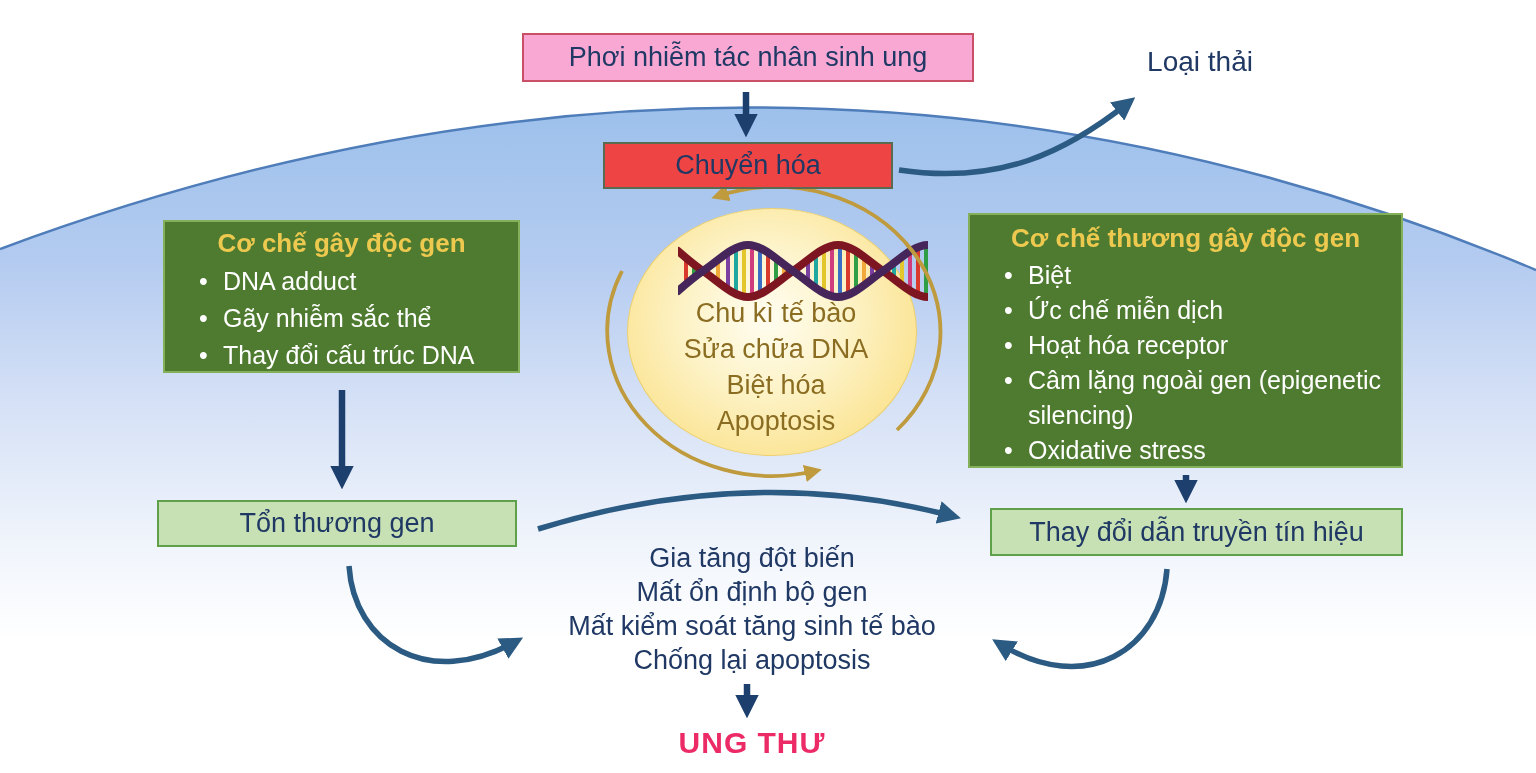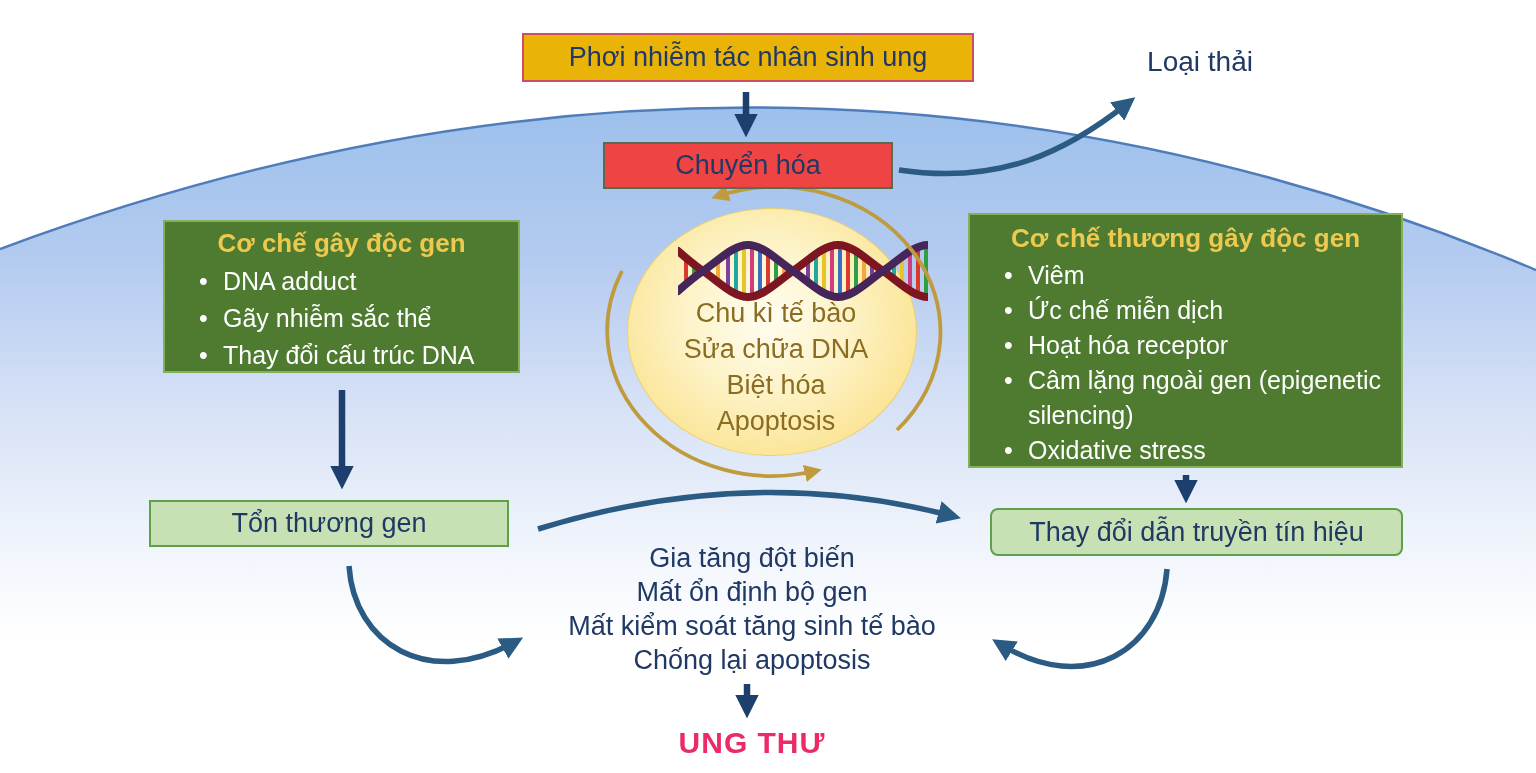--- a/index.html
+++ b/index.html
@@ -6,26 +6,26 @@
   .stage{
     position:relative;width:1536px;height:773px;overflow:hidden;background:#ffffff;
     font-family:"Liberation Sans","DejaVu Sans",sans-serif;color:#1f3864;
   }
   .stage svg{display:block;}
   .layer{position:absolute;left:0;top:0;width:1536px;height:773px;pointer-events:none;}
 
   
   .abs{position:absolute;box-sizing:border-box;}
   .cbox{display:flex;align-items:center;justify-content:center;text-align:center;}
-  .box-exposure{left:522px;top:33px;width:452px;height:49px;background:#eab308;border:2px solid#c84f66;font-size:27px;}
+  .box-exposure{left:522px;top:33px;width:452px;height:49px;background:#f9a8d4;border:2px solid#c84f66;font-size:27px;}
   .box-metabolism{left:603px;top:142px;width:290px;height:47px;background:#ef4444;border:2px solid #5a6b52;font-size:27px;}
   .elim-label{left:1110px;top:46px;width:180px;text-align:center;font-size:28px;}
   .box-light{background:#c7e1b5;border:2px solid #5fa04a;font-size:27px;}
-  .box-genedamage{left:149px;top:500px;width:360px;height:47px;}
-  .box-signal{left:990px;top:508px;width:413px;height:48px;border-radius:8px;}
+  .box-genedamage{left:157px;top:500px;width:360px;height:47px;}
+  .box-signal{left:990px;top:508px;width:413px;height:48px;}
 
   .mech-box{background:#4e7b30;border:2px solid #85b05a;color:#ffffff;}
   .box-genotoxic{left:163px;top:220px;width:357px;height:153px;padding-top:6px;}
   .box-nongenotoxic{left:968px;top:213px;width:435px;height:255px;padding-top:8px;}
   .mech-title{font-size:26px;font-weight:bold;color:#eec94f;text-align:center;}
   .mech-list{list-style:none;margin:4px 0 0 0;padding:0 0 0 26px;}
   .mech-item{position:relative;padding-left:32px;font-size:25px;}
   .mech-item::before{content:"\2022";position:absolute;left:8px;}
   .box-genotoxic .mech-item{line-height:37px;}
   .box-nongenotoxic .mech-item{line-height:35px;}
@@ -138,21 +138,21 @@
     <ul class="mech-list">
         <li class="mech-item">DNA adduct</li>
         <li class="mech-item">Gãy nhiễm sắc thể</li>
         <li class="mech-item">Thay đổi cấu trúc DNA</li>
       </ul>
   </div>
 
   <div class="abs mech-box box-nongenotoxic">
     <div class="mech-title">Cơ chế thương gây độc gen</div>
     <ul class="mech-list">
-        <li class="mech-item">Viêm</li>
+        <li class="mech-item">Biệt</li>
         <li class="mech-item">Ức chế miễn dịch</li>
         <li class="mech-item">Hoạt hóa receptor</li>
         <li class="mech-item">Câm lặng ngoài gen (epigenetic silencing)</li>
         <li class="mech-item">Oxidative stress</li>
       </ul>
   </div>
 
   <div class="abs cbox box-light box-genedamage">Tổn thương gen</div>
 
   <div class="abs cbox box-light box-signal">Thay đổi dẫn truyền tín hiệu</div>

